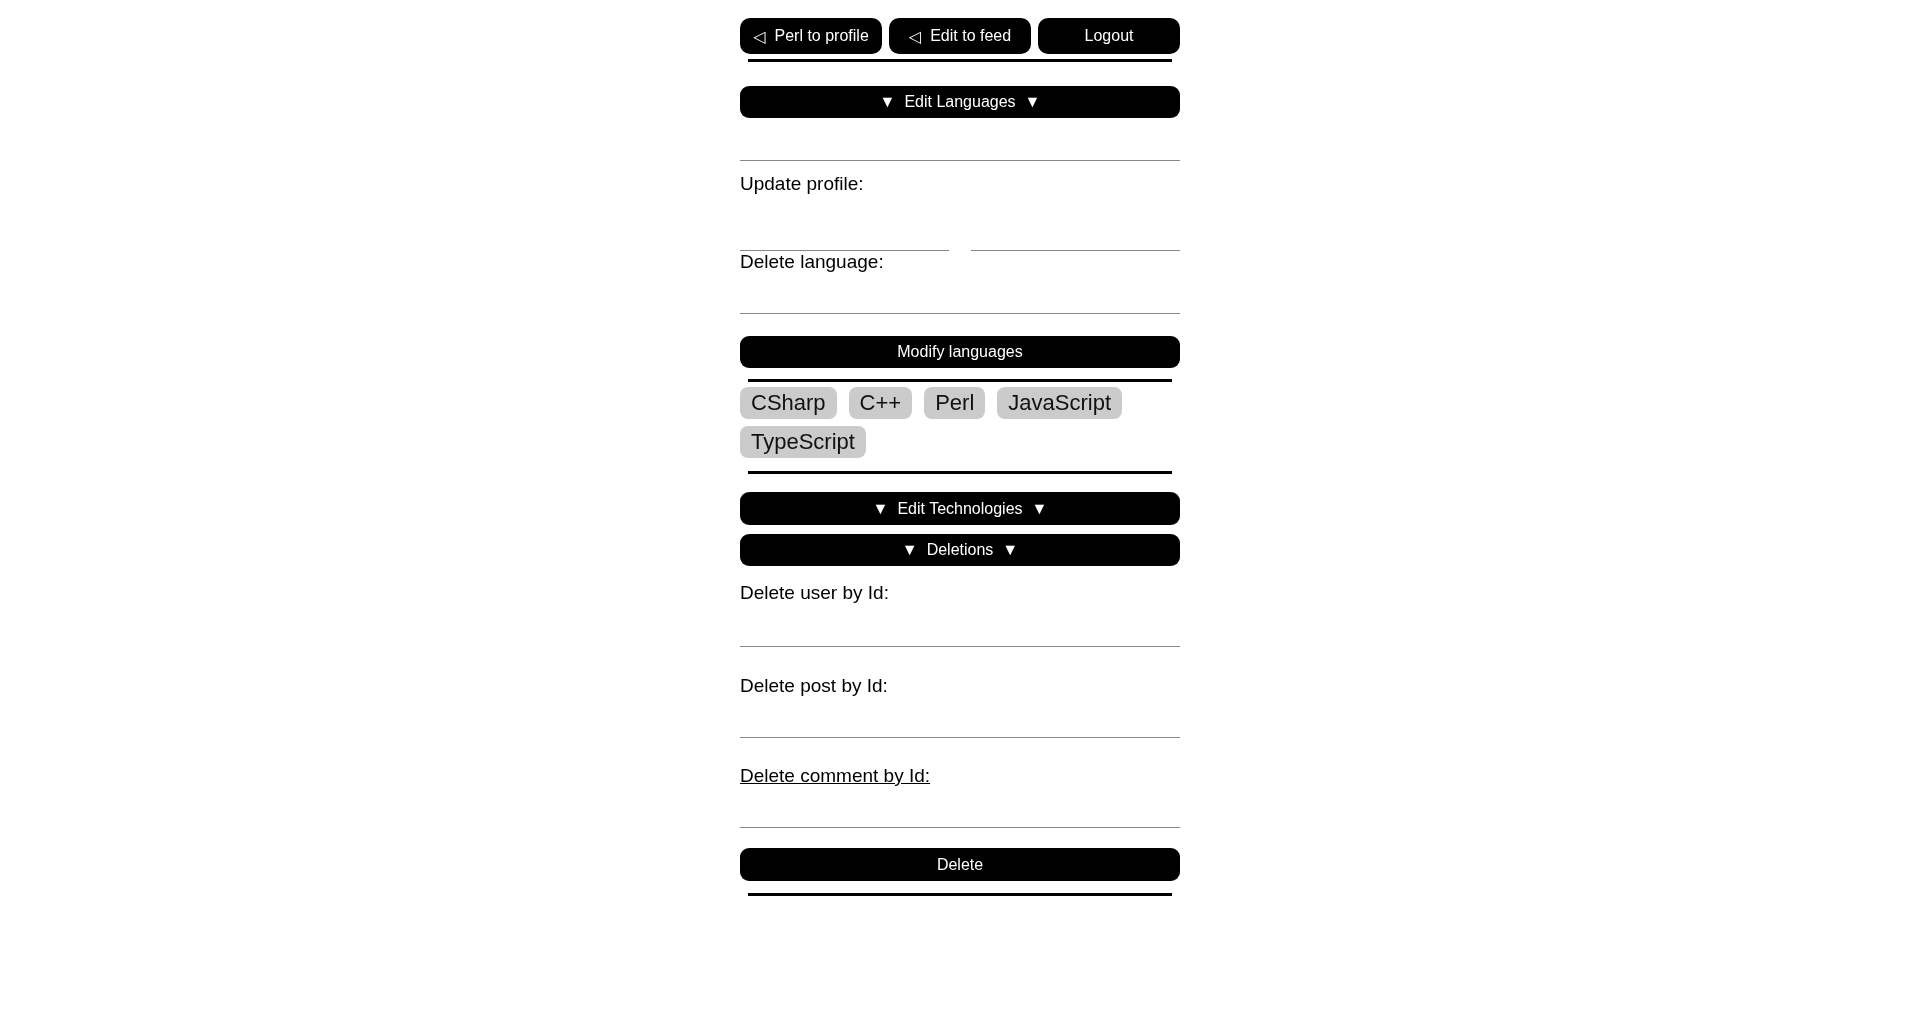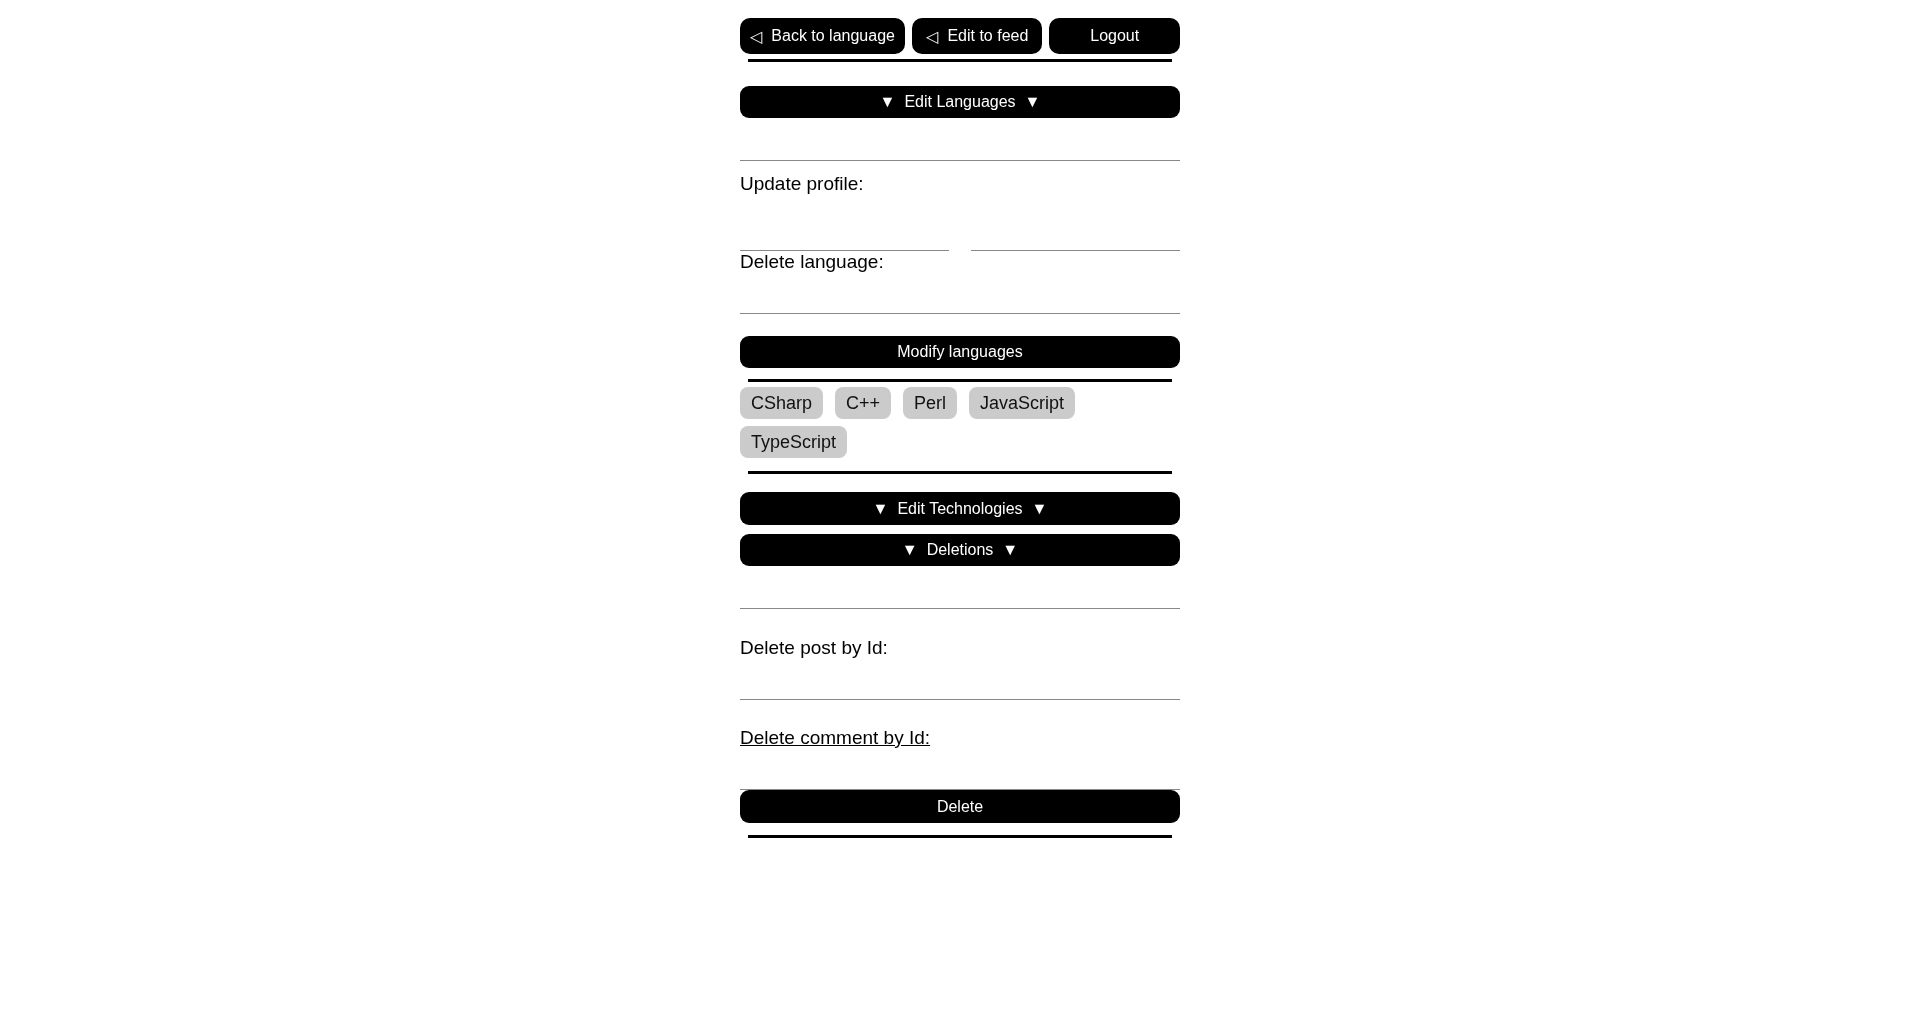--- a/index.html
+++ b/index.html
@@ -40,50 +40,50 @@
     background: transparent; outline: none;
     font-family: "Liberation Sans", sans-serif;
     font-size: 19px; padding: 0; border-radius: 0;
   }
   .pair { display: flex; justify-content: space-between; margin-top: 15px; }
   .pair input.line { width: 209px; }
 
   
   .mt24 { margin-top: 24px; }
   .mt22 { margin-top: 22px; text-align: center; }
-  .mt20 { }
+  .mt20 { margin-top: 20px; }
   .mt18 { margin-top: 18px; }
   .mt16 { margin-top: 16px; }
   .mt14 { margin-top: 0; }
   .mt12 { margin-top: 12px; }
   .mt9  { margin-top: 9px; }
   .mt2  { margin-top: 2px; }
   .mt27 { margin-top: 27px; text-decoration: underline; }
   .mt28 { margin-top: 28px; }
 
   
   .chips { display: flex; flex-wrap: wrap; gap: 7px 12px; margin-top: 5px; }
   .chip {
     display: inline-block;
     background: #cbcbcb; color: #111111;
     border-radius: 8px; padding: 5px 11px;
-    font-size: 18px; line-height: 22px;
+    font-size: 22px; line-height: 22px;
   }
   .deletions-btn { height: 32px; }
   .toggle-btn { height: 32px; }
 </style>
 </head>
 <body>
 
 <div class="column">
 
   <div class="top-row">
     <button class="btn">
       <span>◁</span>
-      <span>Back to language</span>
+      <span>Perl to profile</span>
     </button>
     <button class="btn">
       <span>◁</span>
       <span>Edit to feed</span>
     </button>
     <button class="btn">
       <span>Logout</span>
     </button>
   </div>
 
@@ -127,20 +127,21 @@
     <span>Edit Technologies</span>
     <span>▼</span>
   </button>
 
   <button class="btn deletions-btn mt9">
     <span>▼</span>
     <span>Deletions</span>
     <span>▼</span>
   </button>
 
+  <div class="field-label mt16">Delete user by Id:</div>
   <input class="line mt2" type="text" value="" style="">
 
   <div class="field-label mt28">Delete post by Id:</div>
   <input class="line" type="text" value="" style="">
 
   <div class="field-label mt27">Delete comment by Id:</div>
   <input class="line" type="text" value="" style="">
 
   <button class="btn mt20">
     <span>Delete</span>

